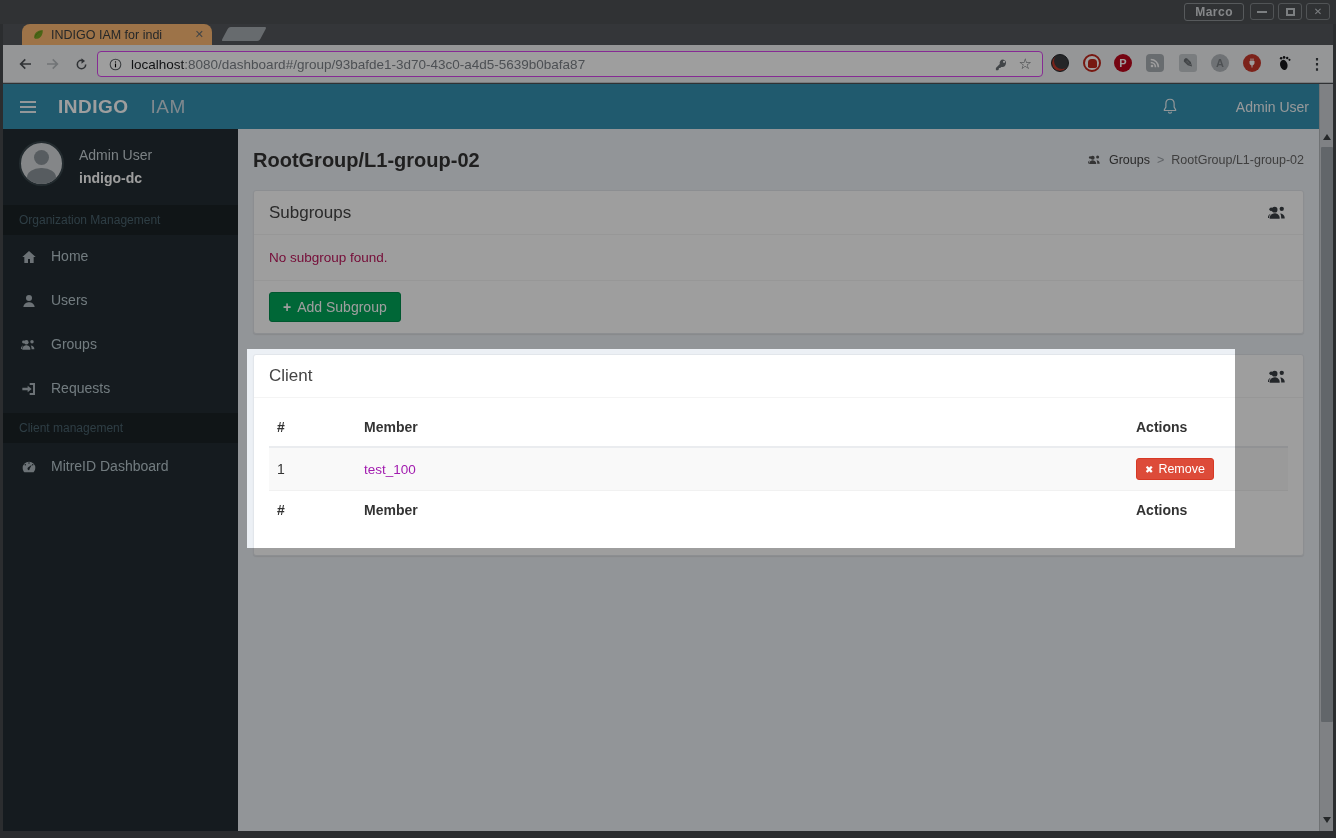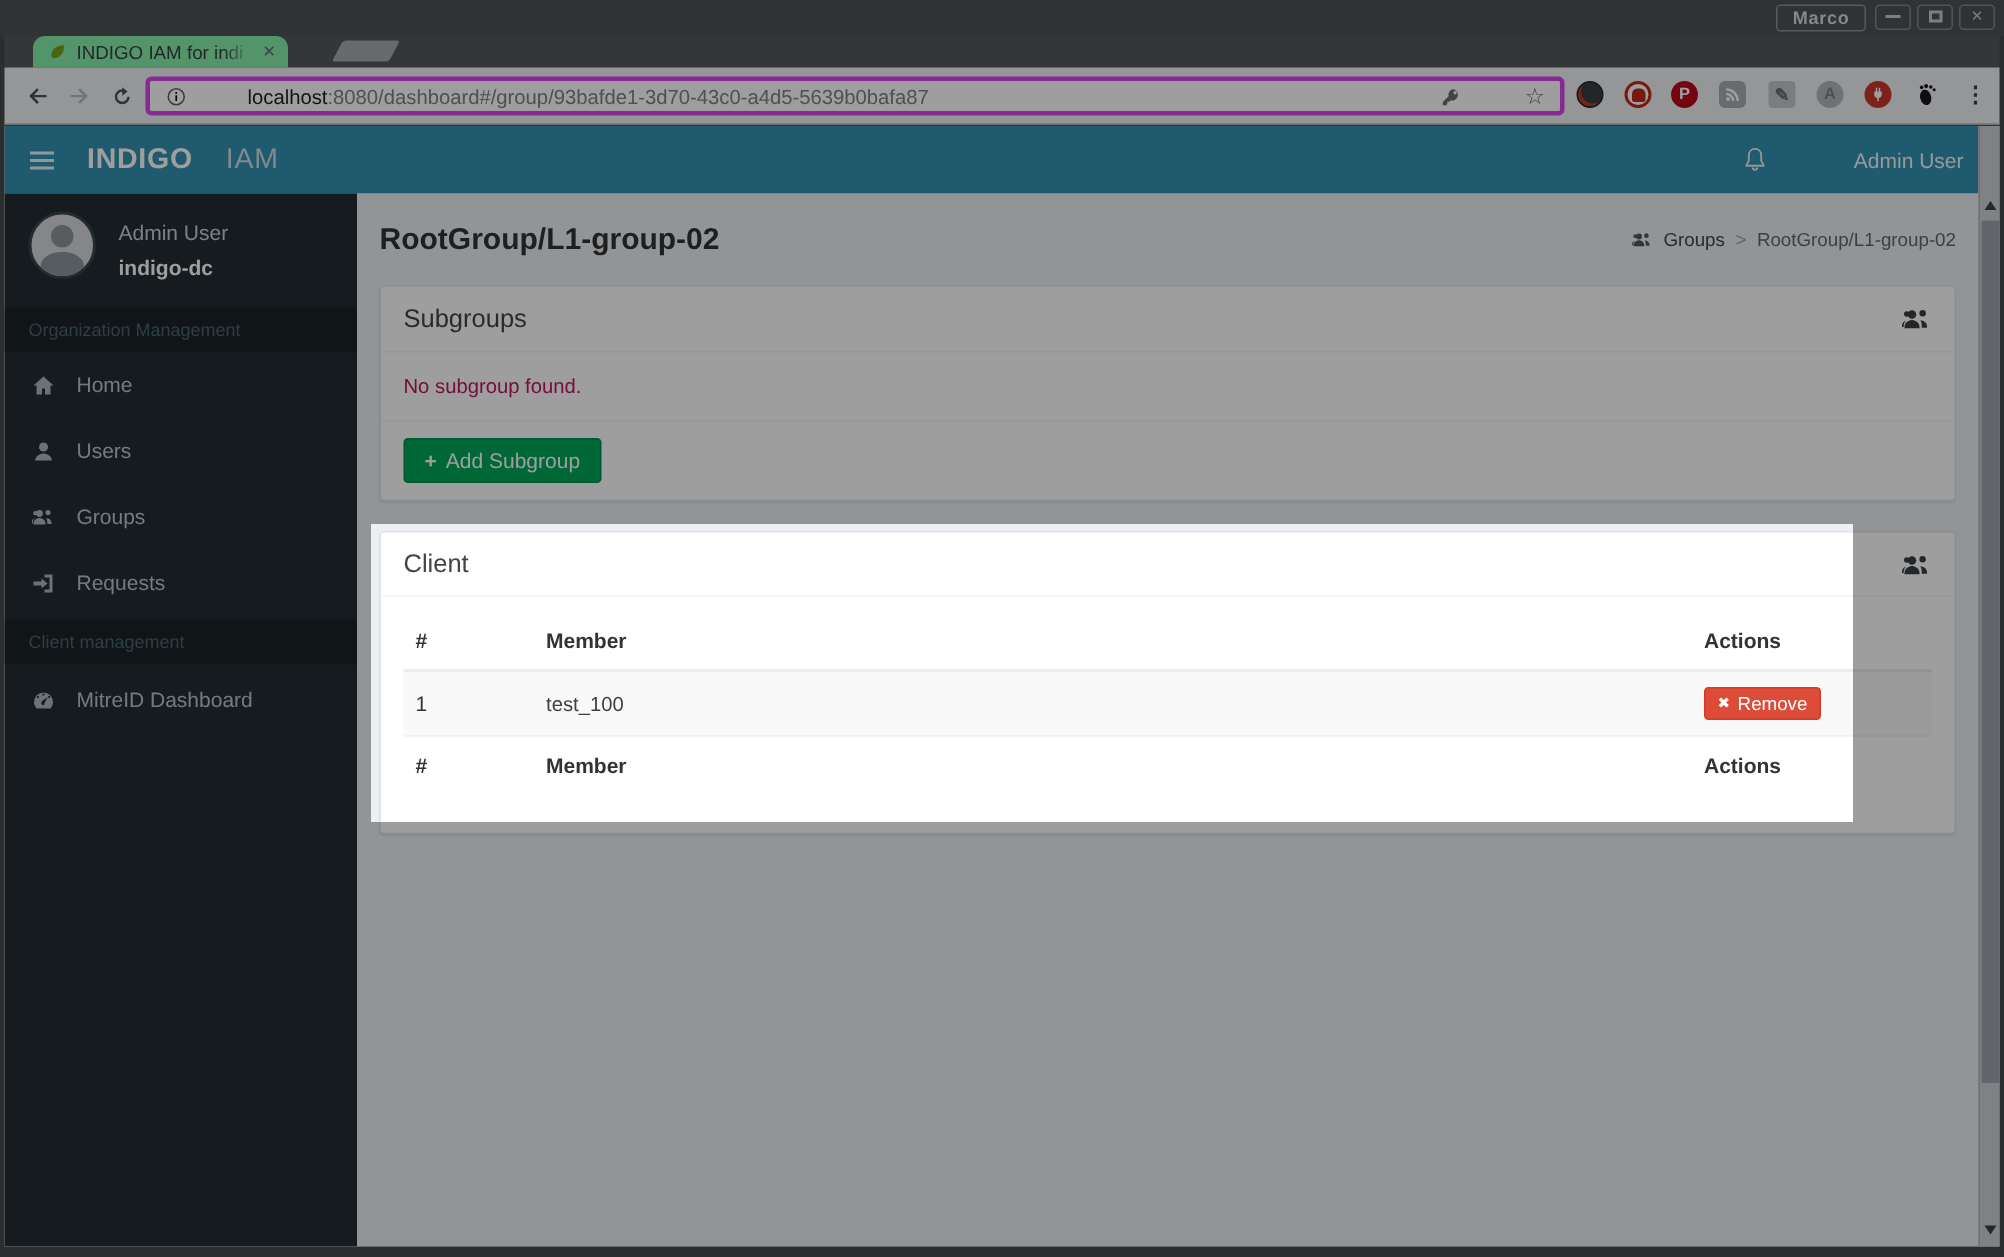--- a/index.html
+++ b/index.html
@@ -16,34 +16,34 @@
   .winbtn { position:absolute; top:3px; width:24px; height:17px; border:1px solid #84888c;
             border-radius:3px; color:#c9cdd1; font-size:10px; line-height:15px; text-align:center; }
   .winbtn.min { right:62px; } .winbtn.max { right:34px; } .winbtn.close { right:6px; }
   .winbtn .bar { display:inline-block; width:10px; height:2px; background:#c9cdd1; vertical-align:middle; }
   .winbtn .box { display:inline-block; width:9px; height:8px; border:2px solid #c9cdd1; vertical-align:middle; }
 
   
   .chrome { position:absolute; top:24px; left:0; right:0; bottom:0;
             border-left:3px solid #46494d; border-right:3px solid #46494d; border-bottom:7px solid #46494d; }
   .tabstrip { position:absolute; top:0; left:0; right:0; height:21px; background:#54585c; }
-  .tab { position:absolute; left:19px; top:0; width:170px; height:21px; background:#86efac;
+  .tab { position:absolute; left:19px; top:0; width:190px; height:21px; background:#fdba74;
          border-radius:8px 8px 0 0; display:flex; align-items:center; padding:0 8px 0 10px; }
   .tab-title { flex:1; font-size:12.5px; color:#3d4043; white-space:nowrap; overflow:hidden;
                -webkit-mask-image:linear-gradient(to right,#000 82%,transparent 97%);
                mask-image:linear-gradient(to right,#000 82%,transparent 97%); }
   .tab-close { font-size:11px; color:#6b6f73; margin-left:4px; }
   .newtab { position:absolute; left:222px; top:3px; width:38px; height:14px; background:#a7adb2;
             transform:skewX(-28deg); border-radius:2px; }
 
   .toolbar { position:absolute; top:21px; left:0; right:0; height:38px; background:#f1f3f4;
              border-bottom:1px solid #c6c9cc; }
   .navicon { position:absolute; top:7px; width:24px; height:24px; display:flex; align-items:center; justify-content:center; }
   .urlbar { position:absolute; left:94px; top:6px; width:946px; height:26px; background:#fff;
-            border:3px solid #d946ef; border-radius:4px; display:flex; align-items:center; padding:0 10px;gap:32px; }
+            border:1px solid #d946ef; border-radius:4px; display:flex; align-items:center; padding:0 10px; }
   .url-text { font-size:13.5px; margin-left:8px; white-space:nowrap; overflow:hidden; flex:1; }
   .url-host { color:#1c1e21; } .url-rest { color:#7d8288; }
   .url-star { font-size:15px; color:#5f6368; margin-left:10px; }
   .ext { position:absolute; top:9px; width:18px; height:18px; border-radius:50%;
          display:flex; align-items:center; justify-content:center; font-size:11px; font-weight:bold; }
   .menu-dots { position:absolute; top:7px; right:8px; font-size:15px; color:#3c4043; font-weight:bold;
                width:16px; text-align:center; letter-spacing:0; line-height:24px; }
 
   
   .page { position:absolute; top:60px; left:0; right:0; bottom:0; background:#ecf0f5; }
@@ -97,21 +97,21 @@
 
   .btn-success { display:inline-flex; align-items:center; gap:6px; background:#00a65a; border:1px solid #008d4c;
                  color:#fff; font-size:14px; padding:6px 13px; border-radius:3px; }
   .btn-success .plus { font-weight:700; font-size:14px; }
 
   .members-body { padding:10px 15px 14px; }
   table.members { width:100%; border-collapse:collapse; font-size:14px; color:#333; }
   table.members th { text-align:left; font-weight:700; padding:11px 8px; }
   table.members thead th { border-bottom:2px solid #eaecef; }
   table.members tbody td { padding:10px 8px; background:#f9f9f9; border-bottom:1px solid #f1f1f1; }
-  .member-link { color:#404040; text-decoration:none; font-size:13.5px; }
+  .member-link { color:#a21caf; text-decoration:none; font-size:13.5px; }
   .btn-danger { display:inline-flex; align-items:center; gap:5px; background:#dd4b39; border:1px solid #d73925;
                 color:#fff; font-size:12.5px; padding:3px 8px; border-radius:3px; }
   .btn-danger .x { font-size:10px; }
 
   
   .pscroll { position:absolute; top:0; right:0; width:14px; bottom:0; background:#cdd1d5; border-left:1px solid #b4b8bc; }
   .pscroll .up, .pscroll .down { position:absolute; left:0; width:100%; height:14px; display:flex;
         align-items:center; justify-content:center; }
   .pscroll .up { top:46px; } .pscroll .down { bottom:4px; }
   .tri-up { width:0; height:0; border-left:4px solid transparent; border-right:4px solid transparent; border-bottom:6px solid #3c4043; }

